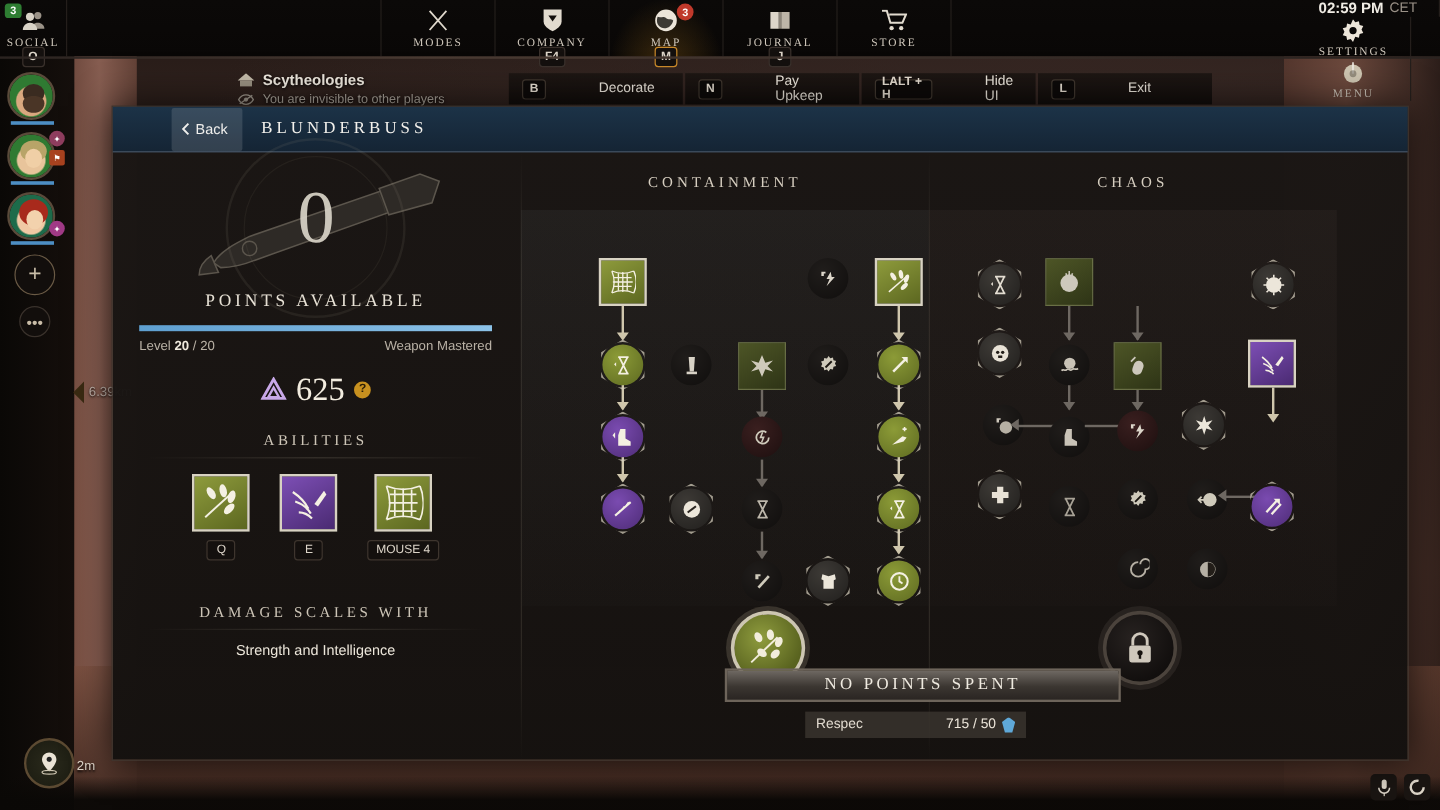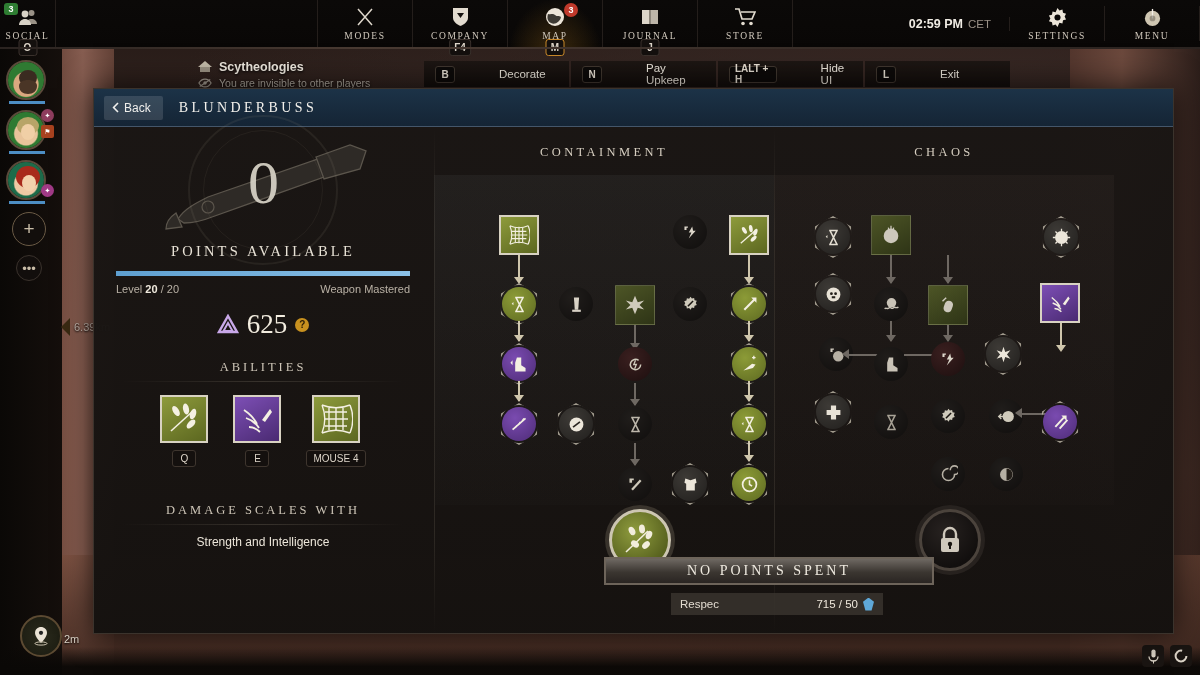--- a/index.html
+++ b/index.html
@@ -76,21 +76,21 @@
     color: #ddd5c9; font-size: 10px; font-weight: bold;
     display: flex; align-items: center; justify-content: center;
   }
   .nav-item.map-hl .nav-key { border-color: #c9892a; }
   .badge-count {
     position: absolute; background: #c0392b; color: #fff; font-size: 9px;
     font-weight: bold; border-radius: 50%; width: 14px; height: 14px;
     display:flex; align-items:center; justify-content:center; line-height:1;
   }
   .badge-green { background:#2e7d32; border-radius:3px; width:14px; height:12px; font-size:9px;}
-  .nav-right { margin-left: auto; display: flex; align-items: center; }
+  .nav-right { margin-left: auto; display: flex; align-items: flex-start; flex-direction: column; }
   .clock {
     display: flex; align-items: center; padding: 0 18px; gap: 5px;
     border-right: 1px solid #241e1b;
   }
   .clock-time { color: #f0ece4; font-size: 12.5px; font-weight: bold; }
   .clock-tz { color: #9a9187; font-size: 11.5px; }
 
   
   .party { position: absolute; left: 6px; top: 60px; width: 46px; z-index: 35; }
   .party-row { position: relative; margin-bottom: 8px; }
@@ -179,23 +179,24 @@
     border: 1px solid #3b332c; z-index: 45;
     box-shadow: 0 0 30px rgba(0,0,0,.75);
   }
   .panel-head {
     position: relative; height: 38px;
     background: linear-gradient(180deg, rgba(28,52,74,.95) 0%, rgba(20,38,56,.9) 100%);
     border-bottom: 1px solid #44566a;
     display: flex; align-items: center; padding-left: 10px; gap: 16px;
   }
   .back-btn {
-    display:flex; align-items:center; gap:5px; height:24px; padding:0 12px 0 8px;
+    display:flex; align-items:center; gap:5px; height:36px; padding:0 12px 0 8px;
     background: rgba(255,255,255,.13); color:#f0efec; font-size:12px; cursor:pointer;
     border-radius:2px;
+    margin-left:39px;
   }
   .panel-title {
     font-family:"Liberation Serif", serif; font-size:14px; letter-spacing:3.4px;
     color:#f3f1ec;
   }
   .panel-body { position:relative; height:507px; display:flex; }
 
   
   .leftcol { width: 338px; position: relative; padding-top: 6px; }
   .weapon-art {
@@ -334,21 +335,21 @@
   
   .spentbar {
     position:absolute; left:510px; bottom:48px; width:330px; height:28px;
     border:2px solid #6d645a; background: linear-gradient(180deg,#6e6862 0%, #3b3631 55%, #2a2522 100%);
     display:flex; align-items:center; justify-content:center; cursor:pointer;
   }
   .spentbar span {
     font-family:"Liberation Serif", serif; font-size:14px; letter-spacing:3px; color:#efeae0;
   }
   .respec {
-    position:absolute; left:577px; bottom:18px; width:212px; height:22px;
+    position:absolute; left:577px; bottom:18px; width:184px; height:22px;
     background: rgba(62,56,50,.75); display:flex; align-items:center;
     justify-content:space-between; padding:0 9px; cursor:pointer;
   }
   .respec-label { color:#e2dbd0; font-size:11.5px; }
   .respec-cost { display:flex; align-items:center; gap:5px; color:#eee7db; font-size:11.5px; }
   .gem {
     width:11px; height:13px; background:#5fa8d8; clip-path: polygon(50% 0,100% 32%,78% 100%,22% 100%,0 32%);
   }
 </style>
 </head>

